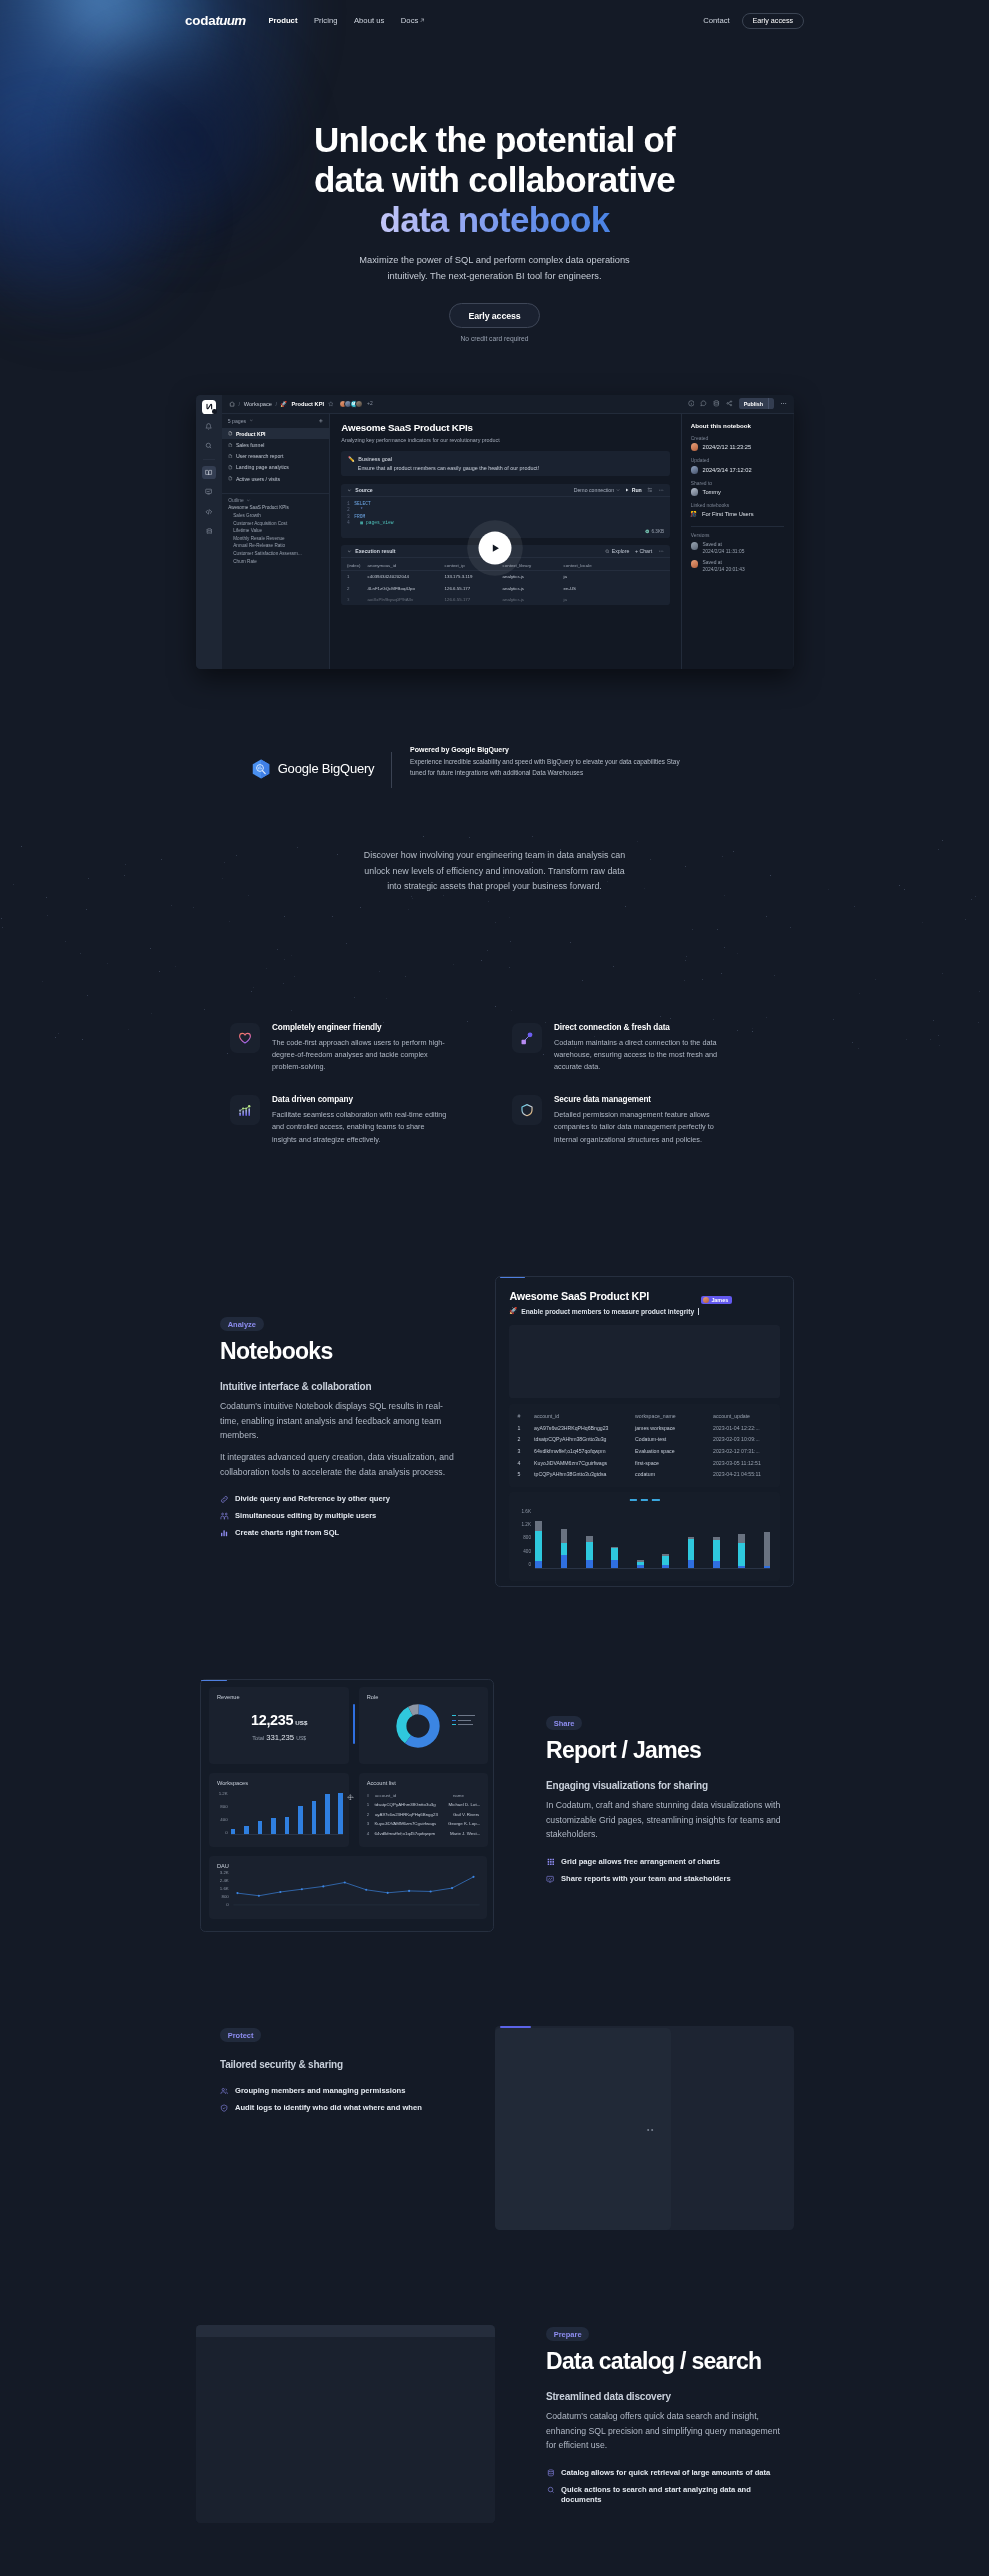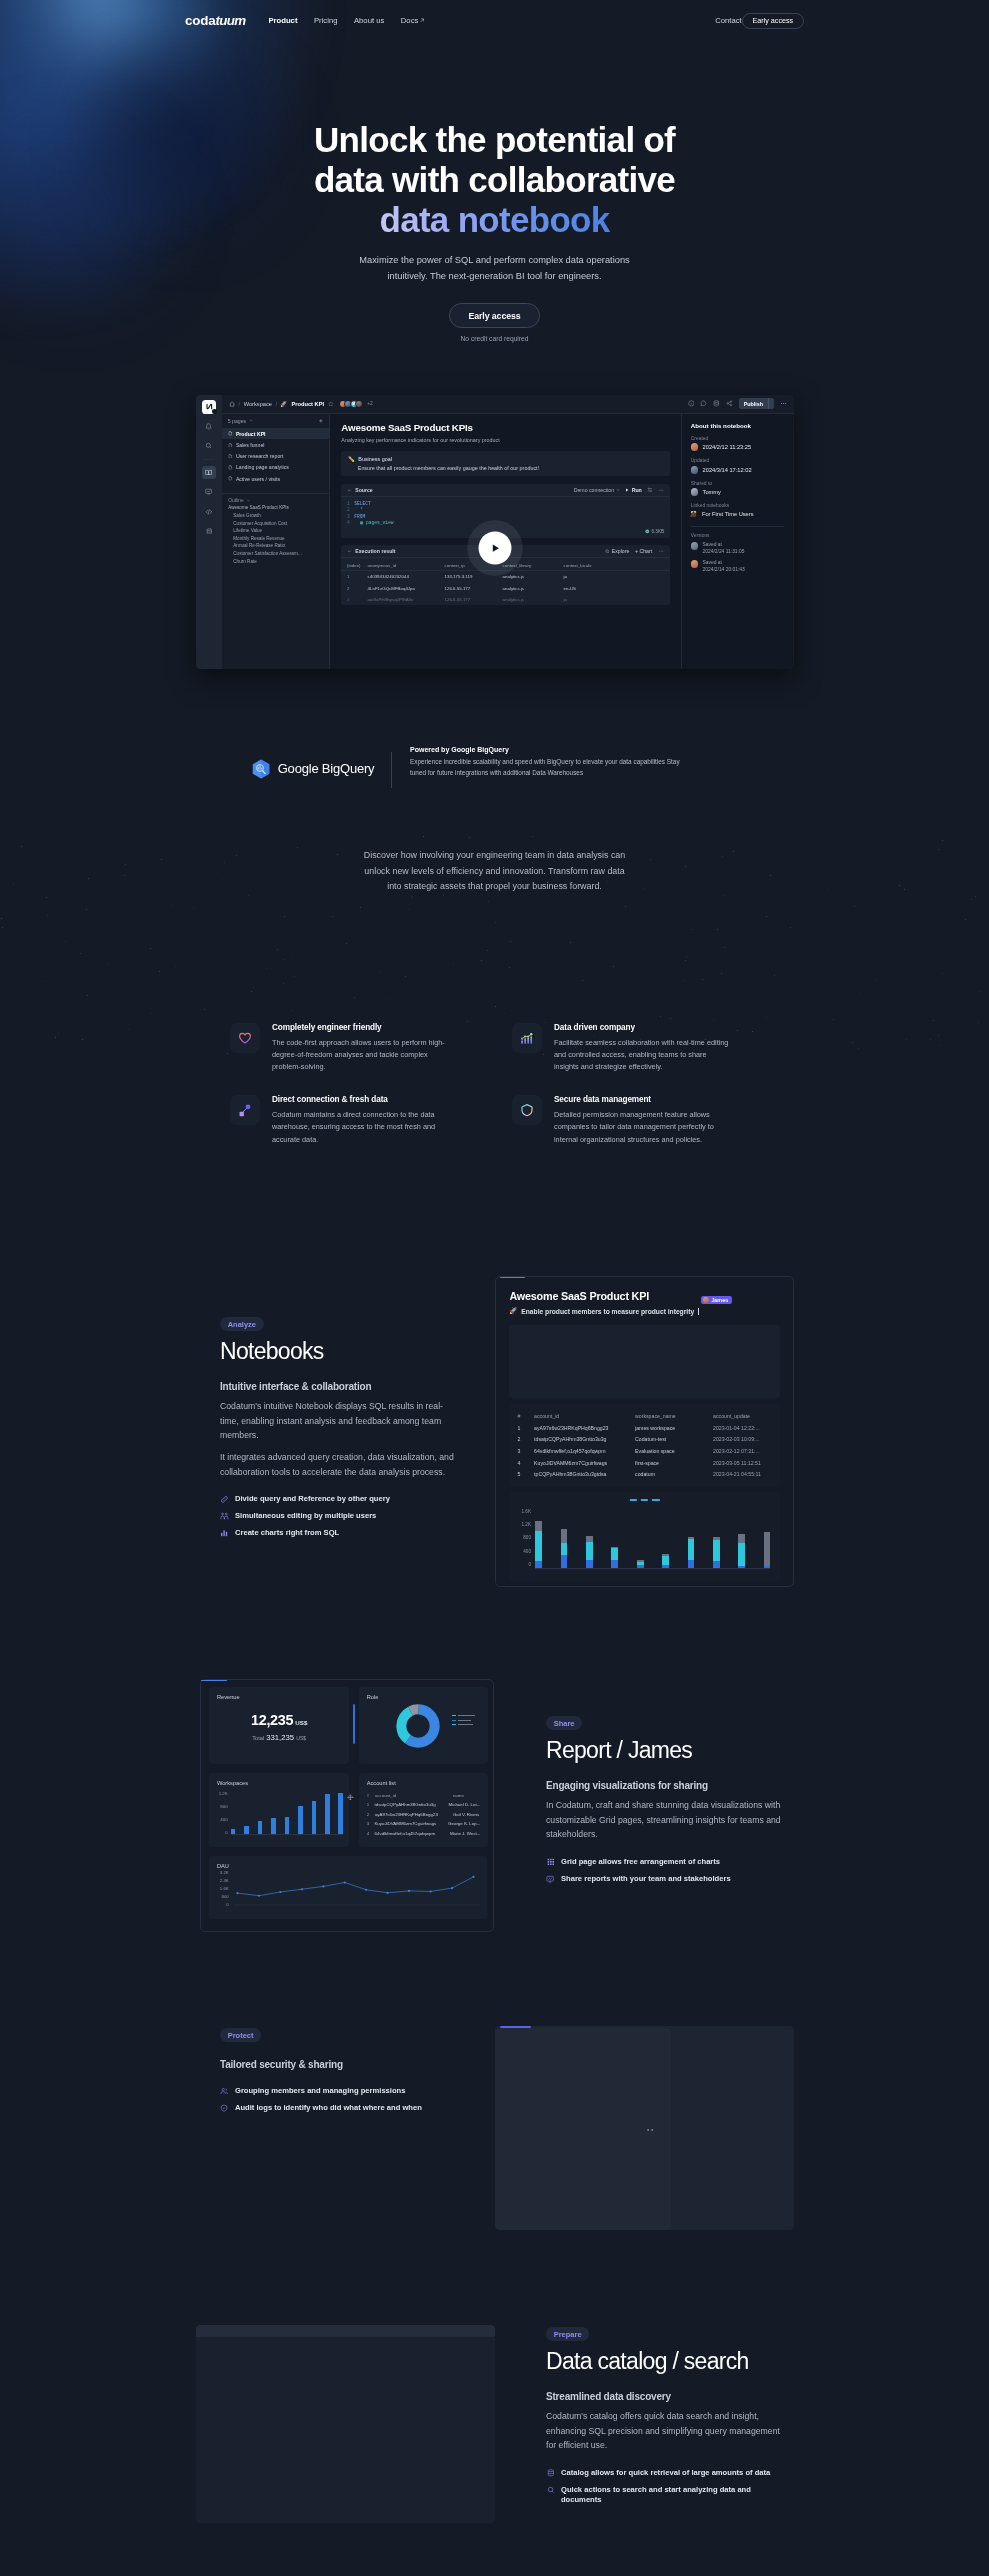--- a/index.html
+++ b/index.html
@@ -10,21 +10,21 @@
 a{text-decoration:none;}
 
 
 .hdr{position:absolute;top:0;left:0;width:989px;height:41px;display:flex;align-items:center;z-index:50;}
 .hdr-logo{margin-left:185px;font-size:13.4px;letter-spacing:-0.2px;white-space:nowrap;color:#fff;line-height:1;}
 .logo-coda{font-weight:700;}
 .logo-tuum{font-weight:700;font-style:italic;letter-spacing:-0.7px;}
 .hdr-nav{display:flex;align-items:center;gap:16.5px;margin-left:23px;}
 .hdr-nav a{color:#ced4de;font-size:7.7px;font-weight:400;display:flex;align-items:center;}
 .hdr-nav a.active{color:#fff;font-weight:700;}
-.hdr-right{margin-left:auto;margin-right:185px;display:flex;align-items:center;}
+.hdr-right{margin-left:auto;margin-right:185px;display:flex;align-items:center;gap:12px;}
 .hdr-right .contact{color:#ced4de;font-size:7.7px;}
 .btn-pill{display:inline-flex;align-items:center;justify-content:center;border:0.5px solid #3b4453;border-radius:515px;color:#fff;font-size:7.2px;height:16px;padding:0 9.8px;background:transparent;}
 
 
 .hero{position:absolute;left:0;top:0;width:989px;height:397px;overflow:hidden;background:#141a26;}
 .glowA{position:absolute;left:-155px;top:-222px;width:474px;height:464px;border-radius:50%;
   background:radial-gradient(circle at 52% 52%, rgba(105,175,240,.95) 0%, rgba(58,118,190,.62) 22%, rgba(30,62,118,.40) 42%, rgba(20,26,38,0) 70%);
   filter:blur(15.5px);}
 .glowB{position:absolute;left:-175px;top:-36px;width:407px;height:330px;border-radius:50%;
   background:radial-gradient(circle at 50% 50%, rgba(31,66,128,.85) 0%, rgba(24,46,92,.5) 45%, rgba(20,26,38,0) 74%);
@@ -111,21 +111,21 @@
 .feat-grid{position:absolute;left:230px;top:188px;width:540px;display:grid;grid-template-columns:282px 258px;column-gap:0;row-gap:21.6px;}
 .feat{display:flex;gap:12px;}
 .feat-ico{width:30px;height:30px;border-radius:6.7px;background:#1a212e;flex:0 0 30px;display:flex;align-items:center;justify-content:center;}
 .feat-t{font-size:8.2px;font-weight:700;color:#fff;letter-spacing:-0.1px;}
 .feat-d{font-size:7.3px;line-height:12.4px;color:#b0b8c5;margin-top:4.6px;max-width:179px;}
 
 
 .fb{position:absolute;width:989px;}
 .fb-txt{position:absolute;width:240px;}
 .badge{display:inline-flex;align-items:center;height:14.4px;padding:0 7.7px;border-radius:515px;background:#212a3c;color:#8d8df0;font-size:7.5px;font-weight:700;}
-.fb-h{margin-top:7.2px;font-size:23px;line-height:25px;font-weight:400;color:#fff;letter-spacing:-0.7px;}
+.fb-h{margin-top:7.2px;font-size:23px;line-height:25px;font-weight:700;color:#fff;letter-spacing:-0.7px;}
 .fb-sub{margin-top:17px;font-size:10px;font-weight:700;color:#c9d0db;letter-spacing:-0.2px;}
 .fb-p{margin-top:7.7px;font-size:8.7px;line-height:14.4px;color:#b1b9c6;}
 .fb-list{margin-top:15.5px;display:flex;flex-direction:column;gap:6.7px;}
 .fb-li{display:flex;align-items:flex-start;gap:6.2px;font-size:7.6px;line-height:10.3px;font-weight:700;color:#e3e8ef;}
 .fb-li .bi{flex:0 0 8.8px;width:8.8px;height:8.8px;color:#8f8cf2;display:flex;align-items:center;justify-content:center;margin-top:0.5px;}
 .fb-tab{position:absolute;top:0;left:10.3px;width:41px;height:1.5px;background:#4f7fe0;border-radius:1px;z-index:5;}
 
 
 .nbmock{position:absolute;left:495px;top:1276px;width:299px;height:311px;border:0.5px solid #262f3f;border-radius:5.2px;background:#141b27;overflow:hidden;}
 .nb-pad{padding:13px 13.4px 0;}
@@ -701,53 +701,53 @@
             </svg>
           </div>
         <div>
             <div class="feat-t">Completely engineer friendly</div>
             <div class="feat-d">The code-first approach allows users to perform high-degree-of-freedom analyses and tackle complex problem-solving.</div>
           </div>
       </div>
       <div class="feat">
         <div class="feat-ico">
             <svg width="14" height="14" viewBox="0 0 24 24" fill="none">
+              <path d="M6.6 17.6 L17 6.8" stroke="#8e85f0" stroke-width="1.7"></path>
+              <circle cx="17.2" cy="6.6" r="4.1" fill="#6d5ef2"></circle>
+              <rect x="2.6" y="15.2" width="7.6" height="7.6" rx="1.3" fill="#b78bf2"></rect>
+            </svg>
+          </div>
+        <div>
+            <div class="feat-t">Direct connection &amp; fresh data</div>
+            <div class="feat-d">Codatum maintains a direct connection to the data warehouse, ensuring access to the most fresh and accurate data.</div>
+          </div>
+      </div>
+      <div class="feat">
+        <div class="feat-ico">
+            <svg width="14" height="14" viewBox="0 0 24 24" fill="none">
           <rect x="2.3" y="16.2" width="2.6" height="6.2" rx="1.2" fill="url(#gb1)"></rect>
               <rect x="7.5" y="12.6" width="2.6" height="9.8" rx="1.2" fill="url(#gb1)"></rect>
               <rect x="12.7" y="11" width="2.6" height="11.4" rx="1.2" fill="url(#gb1)"></rect>
               <rect x="17.9" y="9" width="2.6" height="13.4" rx="1.2" fill="url(#gb1)"></rect>
           <defs>
                 <linearGradient id="gb1" x1="0" y1="0" x2="0" y2="1">
                   <stop offset="0" stop-color="#b9c6e8"></stop>
                   <stop offset="1" stop-color="#6a5ff0"></stop>
                 </linearGradient>
               </defs>
           <path d="M3.6 13.2 L8.8 9.4 L14 9.6 L19.2 5.6" stroke="#b7dd8d" stroke-width="1.2" fill="none"></path>
           <circle cx="3.6" cy="13.2" r="1.9" fill="#9aa8b8"></circle>
               <circle cx="8.8" cy="9.4" r="1.9" fill="#aede86"></circle>
               <circle cx="14" cy="9.6" r="1.9" fill="#aede86"></circle>
               <circle cx="19.2" cy="5.6" r="2.1" fill="#b6e585"></circle>
             </svg>
           </div>
         <div>
             <div class="feat-t">Data driven company</div>
             <div class="feat-d">Facilitate seamless collaboration with real-time editing and controlled access, enabling teams to share insights and strategize effectively.</div>
-          </div>
-      </div>
-      <div class="feat">
-        <div class="feat-ico">
-            <svg width="14" height="14" viewBox="0 0 24 24" fill="none">
-              <path d="M6.6 17.6 L17 6.8" stroke="#8e85f0" stroke-width="1.7"></path>
-              <circle cx="17.2" cy="6.6" r="4.1" fill="#6d5ef2"></circle>
-              <rect x="2.6" y="15.2" width="7.6" height="7.6" rx="1.3" fill="#b78bf2"></rect>
-            </svg>
-          </div>
-        <div>
-            <div class="feat-t">Direct connection &amp; fresh data</div>
-            <div class="feat-d">Codatum maintains a direct connection to the data warehouse, ensuring access to the most fresh and accurate data.</div>
           </div>
       </div>
       <div class="feat">
         <div class="feat-ico">
             <svg width="14" height="14" viewBox="0 0 24 24" fill="none" stroke="url(#gS)" stroke-width="2" stroke-linejoin="round">
               <defs>
                 <linearGradient id="gS" x1="0" y1="0" x2="1" y2="1">
                   <stop offset="0" stop-color="#55c9e6"></stop>
                   <stop offset="0.55" stop-color="#c9cdd4"></stop>
                   <stop offset="1" stop-color="#f0b45e"></stop>

